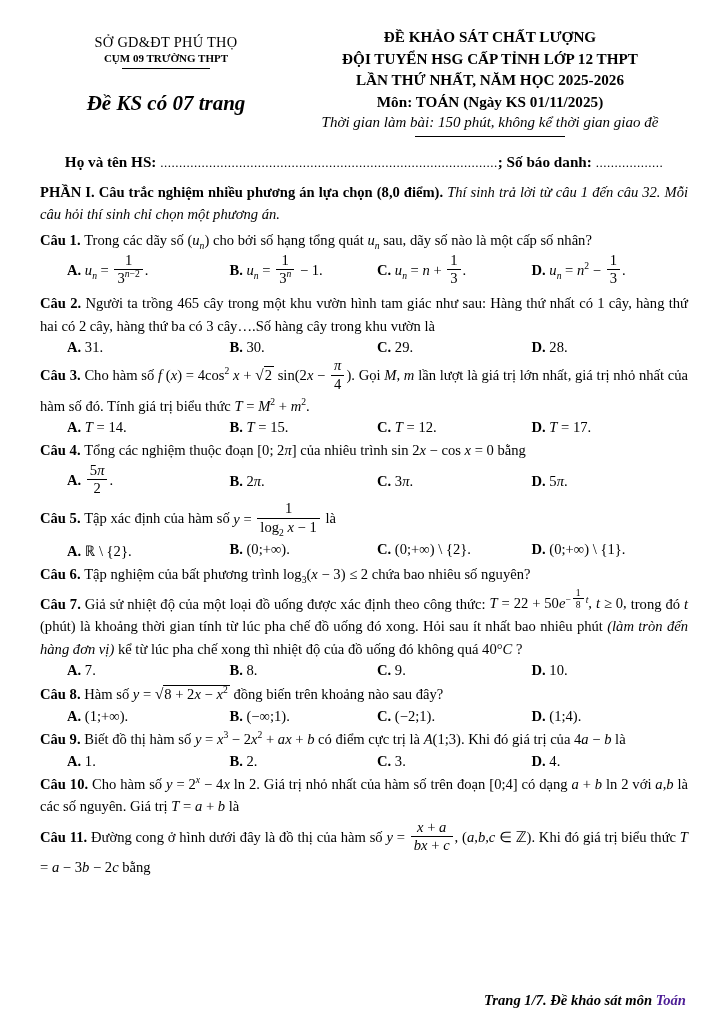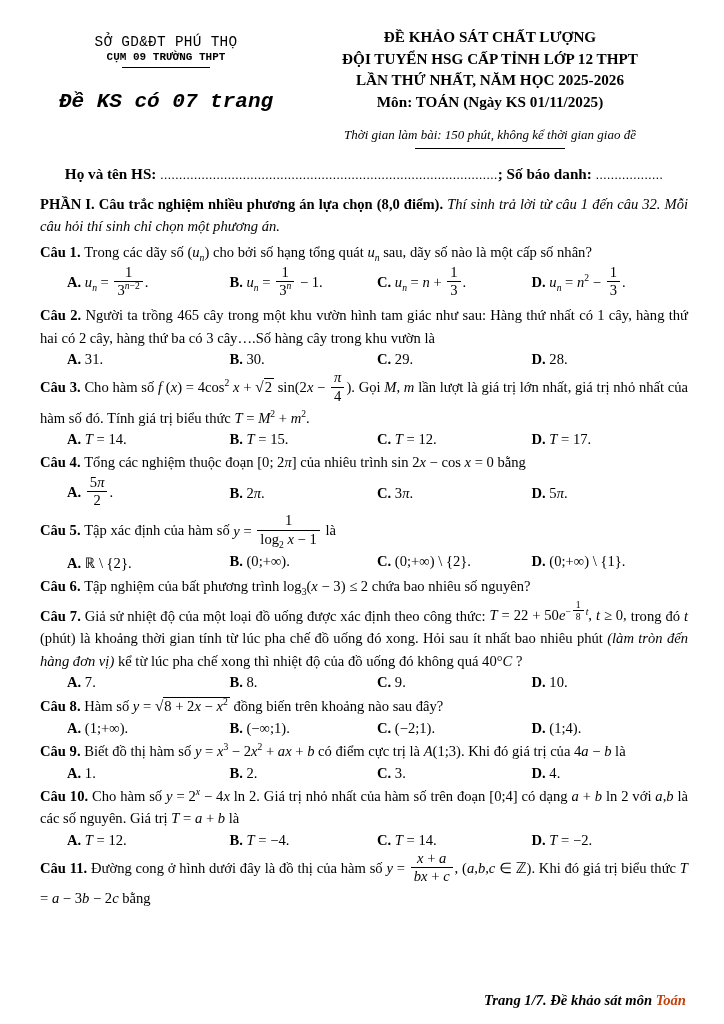--- a/index.html
+++ b/index.html
@@ -10,28 +10,28 @@
     color: #000;
     font-family: "Liberation Serif", serif;
     font-size: 14.6px;
     position: relative;
     overflow: hidden;
   }
   .page { padding: 26px 36px 0 40px; }
 
   
   .header { display: flex; }
-  .h-left { width: 252px; text-align: center; padding-top: 8px; font-family: Liberation Mono, monospace; }
+  .h-left { width: 252px; text-align: center; padding-top: 8px; }
   .hl1 { font-size: 14.4px; letter-spacing: .3px; }
   .hl2 { font-weight: bold; font-size: 11px; margin-top: 1px; }
   .rule-s { width: 88px; border-top: 1.4px solid #000; margin: 4px auto 0; }
   .hl3 { font-weight: bold; font-style: italic; font-size: 21px; margin-top: 22px; }
   .h-right { flex: 1; text-align: center; }
   .hr-b { font-weight: bold; font-size: 15.2px; line-height: 1.42; }
-  .hr-i { font-style: italic; font-size: 13px; margin-top: 15px; text-align: center; }
+  .hr-i { font-style: italic; font-size: 15px; margin-top: 2px; text-align: center; }
   .rule-r { width: 150px; border-top: 1.4px solid #000; margin: 5px auto 0; }
 
   
   .student { margin: 16px 0 11px; text-align: center; font-size: 15.2px; }
   .student b { font-weight: bold; }
   .dots { font-size: 13px; letter-spacing: .5px; }
 
   
   .intro { margin: 0 0 3px; text-align: justify; line-height: 1.5; }
 
@@ -58,21 +58,21 @@
         margin: 0 2px; transform: translateY(-2px); }
   .fn { display: block; border-bottom: 1px solid #000; padding: 0 3px; line-height: 1.18; }
   .fd { display: block; padding: 0 3px; line-height: 1.18; }
   .sq { white-space: nowrap; }
   .rad { font-size: 1.05em; }
   .sqb { border-top: 1.2px solid #000; padding: 0 2px 0 1px; }
 
   
   .footer { position: absolute; right: 38px; bottom: 15px;
             font-weight: bold; font-style: italic; font-size: 14.6px; }
-  .red { color: #c2410c; text-align: right; }
+  .red { color: #4c1d95; text-align: right; }
 </style>
 </head>
 <body>
 
 <div class="page">
 
   <div class="header">
     <div class="h-left">
       <div class="hl1">SỞ GD&amp;ĐT PHÚ THỌ</div>
       <div class="hl2">CỤM 09 TRƯỜNG THPT</div>
@@ -166,26 +166,20 @@
         <p class="qbody"><b class="qnum">Câu 9. </b><span>Biết đồ thị hàm số </span><span class="m"><i>y</i> = <i>x</i><sup>3</sup> − 2<i>x</i><sup>2</sup> + <i>ax</i> + <i>b</i></span><span> có điểm cực trị là </span><span class="m"><i>A</i>(1;3)</span><span>. Khi đó giá trị của </span><span class="m">4<i>a</i> − <i>b</i></span><span> là</span></p>
         <div class="opts">
           <span class="opt"><b>A. </b><span class="m">1.</span></span>
           <span class="opt"><b>B. </b><span class="m">2.</span></span>
           <span class="opt"><b>C. </b><span class="m">3.</span></span>
           <span class="opt"><b>D. </b><span class="m">4.</span></span>
         </div>
       </div>
       <div class="q">
         <p class="qbody"><b class="qnum">Câu 10. </b><span>Cho hàm số </span><span class="m"><i>y</i> = 2<sup><i>x</i></sup> − 4<i>x</i> ln 2</span><span>. Giá trị nhỏ nhất của hàm số trên đoạn </span><span class="m">[0;4]</span><span> có dạng </span><span class="m"><i>a</i> + <i>b</i> ln 2</span><span> với </span><span class="m"><i>a</i>,<i>b</i></span><span> là các số nguyên. Giá trị </span><span class="m"><i>T</i> = <i>a</i> + <i>b</i></span><span> là</span></p>
-        <div class="opts">
-          <span class="opt"><b>A. </b><span class="m"><i>T</i> = 12.</span></span>
-          <span class="opt"><b>B. </b><span class="m"><i>T</i> = −4.</span></span>
-          <span class="opt"><b>C. </b><span class="m"><i>T</i> = 14.</span></span>
-          <span class="opt"><b>D. </b><span class="m"><i>T</i> = −2.</span></span>
-        </div>
       </div>
       <div class="q">
         <p class="qbody"><b class="qnum">Câu 11. </b><span> Đường cong ở hình dưới đây là đồ thị của hàm số </span><span class="m"><i>y</i> = <span class="fr"><span class="fn"><i>x</i> + <i>a</i></span><span class="fd"><i>bx</i> + <i>c</i></span></span>, (<i>a</i>,<i>b</i>,<i>c</i> ∈ ℤ)</span><span>. Khi đó giá trị biểu thức </span><span class="m"><i>T</i> = <i>a</i> − 3<i>b</i> − 2<i>c</i></span><span> bằng</span></p>
       </div>
     </div>
 
 </div>
 
 <div class="footer">
   <span>Trang 1/7. Đề khảo sát môn </span><span class="red">Toán</span>

